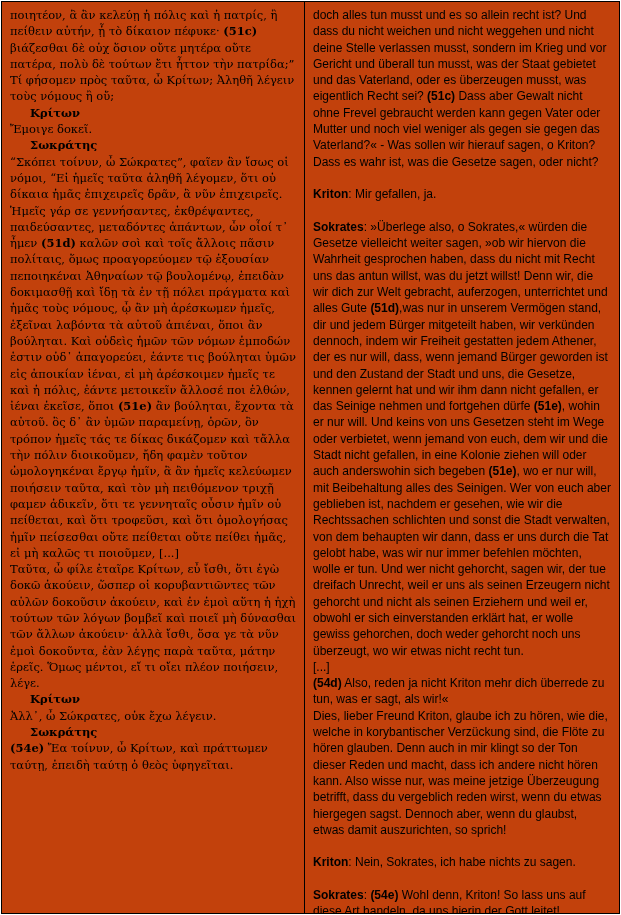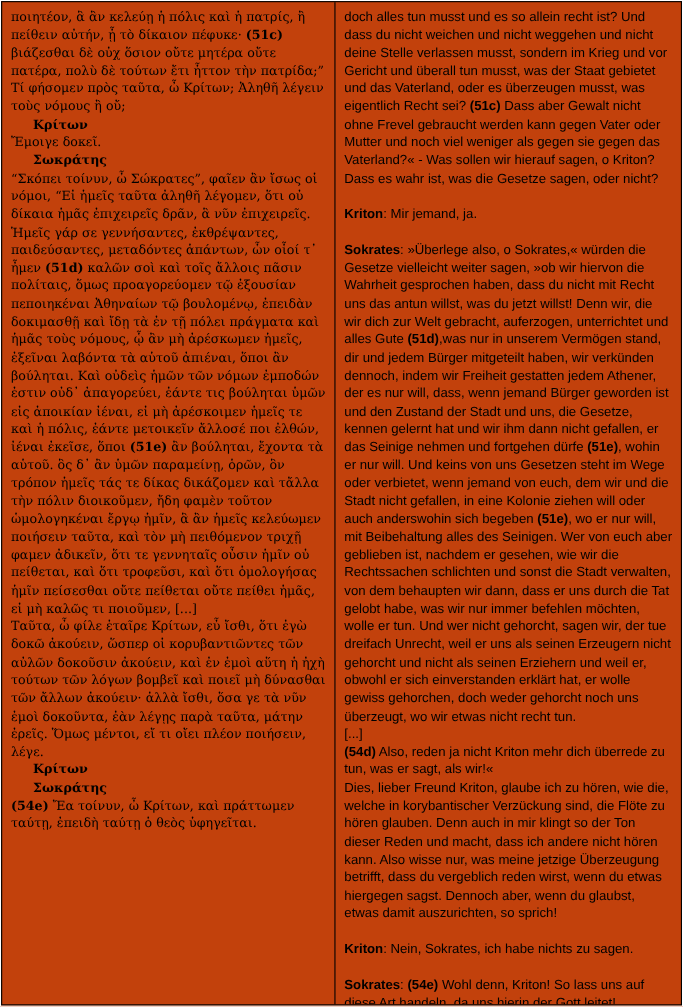--- a/index.html
+++ b/index.html
@@ -48,27 +48,28 @@
 
 <div class="page">
   <div class="col col-greek" id="col-greek">
       <div class="block p"><span>ποιητέον, ἃ ἂν κελεύῃ ἡ πόλις καὶ ἡ πατρίς, ἢ πείθειν αὐτήν, ᾗ τὸ δίκαιον πέφυκε· </span><span class="b">(51c)</span><span> βιάζεσθαι δὲ οὐχ ὅσιον οὔτε μητέρα οὔτε πατέρα, πολὺ δὲ τούτων ἔτι ἧττον τὴν πατρίδα;” Τί φήσομεν πρὸς ταῦτα, ὦ Κρίτων; Ἀληθῆ λέγειν τοὺς νόμους ἢ οὔ;</span></div>
       <div class="block h"><span class="b">Κρίτων</span></div>
       <div class="block p"><span>Ἔμοιγε δοκεῖ.</span></div>
       <div class="block h"><span class="b">Σωκράτης</span></div>
       <div class="block p"><span>“Σκόπει τοίνυν, ὦ Σώκρατες”, φαῖεν ἂν ἴσως οἱ νόμοι, “Εἰ ἡμεῖς ταῦτα ἀληθῆ λέγομεν, ὅτι οὐ δίκαια ἡμᾶς ἐπιχειρεῖς δρᾶν, ἃ νῦν ἐπιχειρεῖς. Ἡμεῖς γάρ σε γεννήσαντες, ἐκθρέψαντες, παιδεύσαντες, μεταδόντες ἁπάντων, ὧν οἷοί τ᾽ ἦμεν </span><span class="b">(51d)</span><span> καλῶν σοὶ καὶ τοῖς ἄλλοις πᾶσιν πολίταις, ὅμως προαγορεύομεν τῷ ἐξουσίαν πεποιηκέναι Ἀθηναίων τῷ βουλομένῳ, ἐπειδὰν δοκιμασθῇ καὶ ἴδῃ τὰ ἐν τῇ πόλει πράγματα καὶ ἡμᾶς τοὺς νόμους, ᾧ ἂν μὴ ἀρέσκωμεν ἡμεῖς, ἐξεῖναι λαβόντα τὰ αὑτοῦ ἀπιέναι, ὅποι ἂν βούληται. Καὶ οὐδεὶς ἡμῶν τῶν νόμων ἐμποδών ἐστιν οὐδ᾽ ἀπαγορεύει, ἐάντε τις βούληται ὑμῶν εἰς ἀποικίαν ἰέναι, εἰ μὴ ἀρέσκοιμεν ἡμεῖς τε καὶ ἡ πόλις, ἐάντε μετοικεῖν ἄλλοσέ ποι ἐλθών, ἰέναι ἐκεῖσε, ὅποι </span><span class="b">(51e)</span><span> ἂν βούληται, ἔχοντα τὰ αὑτοῦ. ὃς δ᾽ ἂν ὑμῶν παραμείνῃ, ὁρῶν, ὃν τρόπον ἡμεῖς τάς τε δίκας δικάζομεν καὶ τἄλλα τὴν πόλιν διοικοῦμεν, ἤδη φαμὲν τοῦτον ὡμολογηκέναι ἔργῳ ἡμῖν, ἃ ἂν ἡμεῖς κελεύωμεν ποιήσειν ταῦτα, καὶ τὸν μὴ πειθόμενον τριχῇ φαμεν ἀδικεῖν, ὅτι τε γεννηταῖς οὖσιν ἡμῖν οὐ πείθεται, καὶ ὅτι τροφεῦσι, καὶ ὅτι ὁμολογήσας ἡμῖν πείσεσθαι οὔτε πείθεται οὔτε πείθει ἡμᾶς, εἰ μὴ καλῶς τι ποιοῦμεν, [...]</span></div>
       <div class="block p"><span>Ταῦτα, ὦ φίλε ἑταῖρε Κρίτων, εὖ ἴσθι, ὅτι ἐγὼ δοκῶ ἀκούειν, ὥσπερ οἱ κορυβαντιῶντες τῶν αὐλῶν δοκοῦσιν ἀκούειν, καὶ ἐν ἐμοὶ αὕτη ἡ ἠχὴ τούτων τῶν λόγων βομβεῖ καὶ ποιεῖ μὴ δύνασθαι τῶν ἄλλων ἀκούειν· ἀλλὰ ἴσθι, ὅσα γε τὰ νῦν ἐμοὶ δοκοῦντα, ἐὰν λέγῃς παρὰ ταῦτα, μάτην ἐρεῖς. Ὅμως μέντοι, εἴ τι οἴει πλέον ποιήσειν, λέγε.</span></div>
       <div class="block h"><span class="b">Κρίτων</span></div>
+      <div class="block p"><span>Ἀλλ᾽, ὦ Σώκρατες, οὐκ ἔχω λέγειν.</span></div>
       <div class="block h"><span class="b">Σωκράτης</span></div>
       <div class="block p"><span class="b">(54e)</span><span> Ἔα τοίνυν, ὦ Κρίτων, καὶ πράττωμεν ταύτῃ, ἐπειδὴ ταύτῃ ὁ θεὸς ὑφηγεῖται.</span></div>
     </div>
   <div class="col col-german" id="col-german">
       <div class="block p"><span>doch alles tun musst und es so allein recht ist? Und dass du nicht weichen und nicht weggehen und nicht deine Stelle verlassen musst, sondern im Krieg und vor Gericht und überall tun musst, was der Staat gebietet und das Vaterland, oder es überzeugen musst, was eigentlich Recht sei? </span><span class="b">(51c)</span><span> Dass aber Gewalt nicht ohne Frevel gebraucht werden kann gegen Vater oder Mutter und noch viel weniger als gegen sie gegen das Vaterland?« - Was sollen wir hierauf sagen, o Kriton? Dass es wahr ist, was die Gesetze sagen, oder nicht?</span></div>
       <div class="block blank"></div>
-      <div class="block p"><span class="b">Kriton</span><span>: Mir jemand, ja.</span></div>
+      <div class="block p"><span class="b">Kriton</span><span>: Mir gefallen, ja.</span></div>
       <div class="block blank"></div>
       <div class="block p"><span class="b">Sokrates</span><span>: »Überlege also, o Sokrates,« würden die Gesetze vielleicht weiter sagen, »ob wir hiervon die Wahrheit gesprochen haben, dass du nicht mit Recht uns das antun willst, was du jetzt willst! Denn wir, die wir dich zur Welt gebracht, auferzogen, unterrichtet und alles Gute </span><span class="b">(51d)</span><span>,was nur in unserem Vermögen stand, dir und jedem Bürger mitgeteilt haben, wir verkünden dennoch, indem wir Freiheit gestatten jedem Athener, der es nur will, dass, wenn jemand Bürger geworden ist und den Zustand der Stadt und uns, die Gesetze, kennen gelernt hat und wir ihm dann nicht gefallen, er das Seinige nehmen und fortgehen dürfe </span><span class="b">(51e)</span><span>, wohin er nur will. Und keins von uns Gesetzen steht im Wege oder verbietet, wenn jemand von euch, dem wir und die Stadt nicht gefallen, in eine Kolonie ziehen will oder auch anderswohin sich begeben </span><span class="b">(51e)</span><span>, wo er nur will, mit Beibehaltung alles des Seinigen. Wer von euch aber geblieben ist, nachdem er gesehen, wie wir die Rechtssachen schlichten und sonst die Stadt verwalten, von dem behaupten wir dann, dass er uns durch die Tat gelobt habe, was wir nur immer befehlen möchten, wolle er tun. Und wer nicht gehorcht, sagen wir, der tue dreifach Unrecht, weil er uns als seinen Erzeugern nicht gehorcht und nicht als seinen Erziehern und weil er, obwohl er sich einverstanden erklärt hat, er wolle gewiss gehorchen, doch weder gehorcht noch uns überzeugt, wo wir etwas nicht recht tun.</span></div>
       <div class="block p"><span>[...]</span></div>
       <div class="block p"><span class="b">(54d)</span><span> Also, reden ja nicht Kriton mehr dich überrede zu tun, was er sagt, als wir!«</span></div>
       <div class="block p"><span>Dies, lieber Freund Kriton, glaube ich zu hören, wie die, welche in korybantischer Verzückung sind, die Flöte zu hören glauben. Denn auch in mir klingt so der Ton dieser Reden und macht, dass ich andere nicht hören kann. Also wisse nur, was meine jetzige Überzeugung betrifft, dass du vergeblich reden wirst, wenn du etwas hiergegen sagst. Dennoch aber, wenn du glaubst, etwas damit auszurichten, so sprich!</span></div>
       <div class="block blank"></div>
       <div class="block p"><span class="b">Kriton</span><span>: Nein, Sokrates, ich habe nichts zu sagen.</span></div>
       <div class="block blank"></div>
       <div class="block p"><span class="b">Sokrates</span><span>: </span><span class="b">(54e)</span><span> Wohl denn, Kriton! So lass uns auf diese Art handeln, da uns hierin der Gott leitet!</span></div>
     </div>

